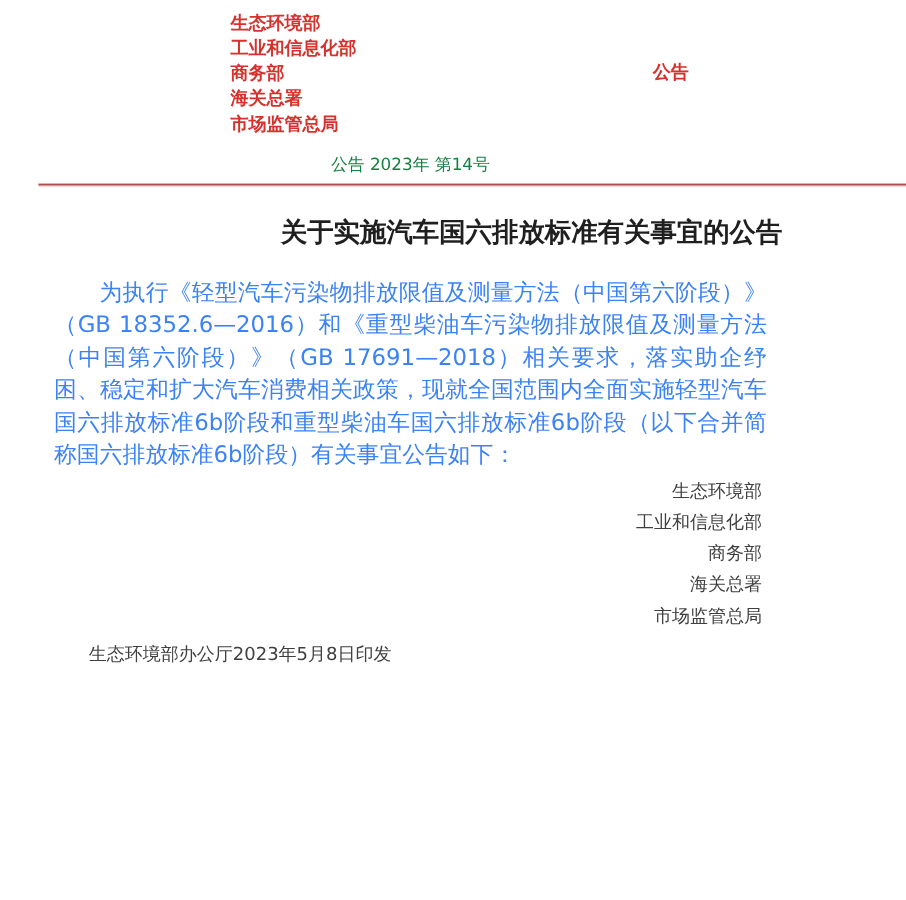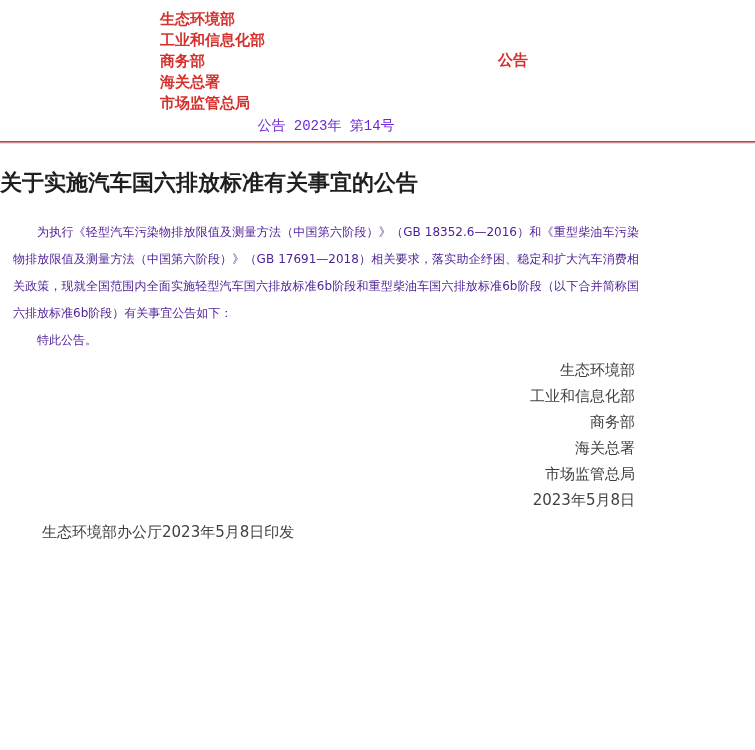--- a/index.html
+++ b/index.html
@@ -4,80 +4,79 @@
 <style>
   * { margin: 0; padding: 0; box-sizing: border-box; }
   html, body { background: #ffffff; }
   body {
     width: 755px;
     height: 750px;
     overflow: hidden;
     font-family: "DejaVu Sans", "Liberation Sans", sans-serif;
     position: relative;
   }
-  .page { width: 652px; height: 750px; background: #ffffff; }
+  .page { width: 652px; height: 750px; background: #ffffff; padding-left: 32px; }
 
   
   .red-header {
     position: relative;
     padding: 9px 0 0 160px;
     height: 113px;
   }
   .agency-line {
     color: #d5312d;
     font-weight: bold;
     font-size: 15px;
     line-height: 21px;
     white-space: nowrap;
   }
   .notice-label {
     position: absolute;
-    left: 498px;
+    left: 512px;
     top: 51px;
     color: #d5312d;
     font-weight: bold;
     font-size: 15px;
     line-height: 18px;
   }
 
   
   .doc-number {
     text-align: center;
     font-size: 14px;
-    color: #6d28d9;
+    color: #15803d;
     line-height: 20px;
-    margin-top: 3px;
-    font-family: Liberation Mono, monospace;
+    margin-top: 15px;
   }
 
   
   .rule {
     margin-top: 5px;
     height: 3px;
     width: 755px;
     background: linear-gradient(to bottom, #964444 0, #b05555 1px, #eec4c4 2px, #fdf3f3 3px);
   }
 
   
   .doc-title {
     margin-top: 24px;
-    text-align: left;
+    text-align: right;
     font-size: 22px;
     font-weight: bold;
     color: #1f1f1f;
     line-height: 30px;
   }
 
   
   .doc-body {
     margin-top: 21px;
     padding: 0 13px;
-    font-size: 12px;
+    font-size: 19px;
     line-height: 27px;
-    color: #4c1d95;
+    color: #3b82f6;
     text-align: justify;
   }
   .doc-body p { text-indent: 2em; margin: 0; }
 
   
   .signature {
     margin-top: 3px;
     padding-right: 17px;
     text-align: right;
     font-size: 15px;
@@ -111,27 +110,25 @@
   </header>
 
   <div class="doc-number">公告 2023年 第14号</div>
 
   <div class="rule"></div>
 
   <h1 class="doc-title">关于实施汽车国六排放标准有关事宜的公告</h1>
 
   <main class="doc-body">
     <p>为执行《轻型汽车污染物排放限值及测量方法（中国第六阶段）》（GB 18352.6—2016）和《重型柴油车污染物排放限值及测量方法（中国第六阶段）》（GB 17691—2018）相关要求，落实助企纾困、稳定和扩大汽车消费相关政策，现就全国范围内全面实施轻型汽车国六排放标准6b阶段和重型柴油车国六排放标准6b阶段（以下合并简称国六排放标准6b阶段）有关事宜公告如下：</p>
-    <p>特此公告。</p>
   </main>
 
   <div class="signature">
     <div>生态环境部</div>
     <div>工业和信息化部</div>
     <div>商务部</div>
     <div>海关总署</div>
     <div>市场监管总局</div>
-    <div>2023年5月8日</div>
   </div>
 
   <div class="footer-imprint">生态环境部办公厅2023年5月8日印发</div>
 
 </div>
 
 </body></html>

